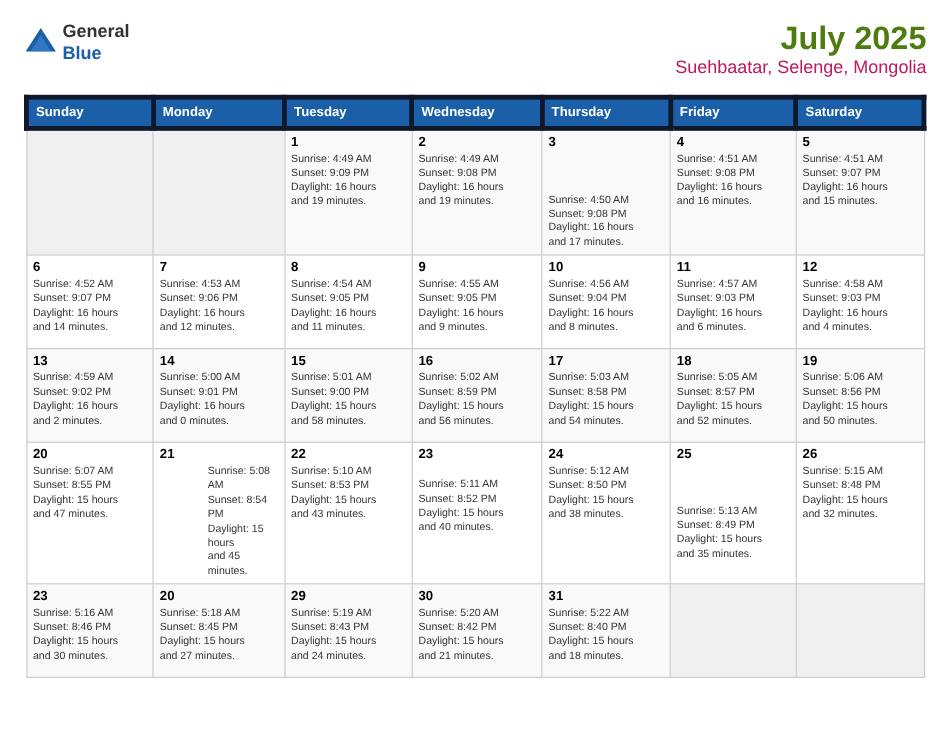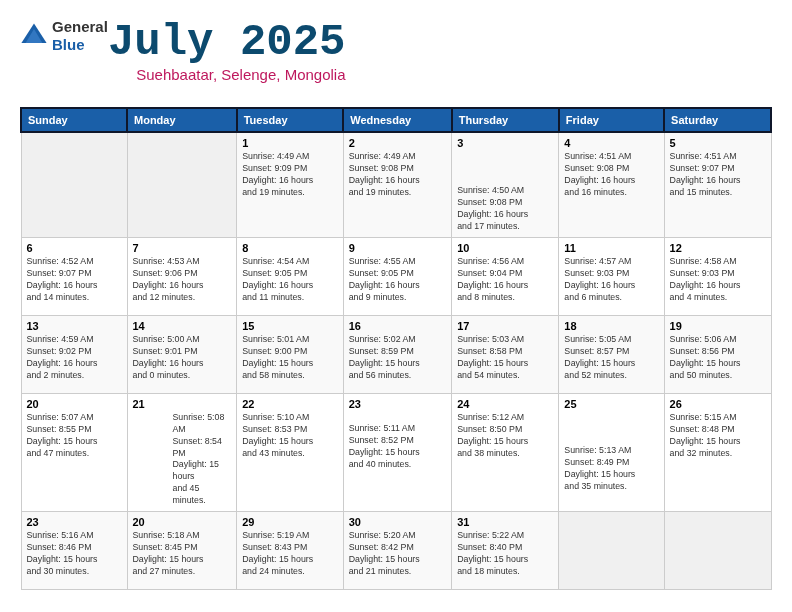--- a/index.html
+++ b/index.html
@@ -11,23 +11,23 @@
       overflow: hidden;
     }
     .page {
       width: 792px;
       height: 612px;
       padding: 18px 20px 10px 20px;
       background: #fff;
     }
     .header {
       display: flex;
-      justify-content: flex-start;
+      justify-content: space-between;
       align-items: flex-start;
-      margin-bottom: 24px;
+      margin-bottom: 14px;
     }
     .logo {
       display: flex;
       align-items: center;
     }
     .logo-text {
       font-size: 15px;
       font-weight: bold;
       line-height: 1.2;
     }
@@ -35,43 +35,42 @@
     .logo-blue { color: #1a5fa8; }
     .logo-icon {
       width: 28px;
       height: 28px;
       margin-right: 4px;
     }
     .title-block {
       text-align: right;
     }
     .month-title {
-      font-size: 44px;
+      font-size: 27px;
       font-weight: bold;
-      color: #0c4a6e;
+      color: #4d7c0f;
       line-height: 1.1;
-      font-family: Liberation Mono, monospace;
     }
     .subtitle {
       font-size: 15px;
       color: #be185d;
     }
     .calendar {
       width: 100%;
       border-collapse: collapse;
       font-size: 9.5px;
     }
     .calendar thead tr th {
       background: #1a5fa8;
       color: #fff;
       text-align: left;
       padding: 5px 6px;
       font-size: 11px;
       font-weight: bold;
-      border: 2px solid #0f172a;
+      border: 4px solid #0f172a;
     }
     .calendar tbody tr td {
       border: 1px solid #ccc;
       vertical-align: top;
       padding: 4px 5px;
       width: 113px;
       height: 78px;
       background: #fff;
     }
     .calendar tbody tr:nth-child(odd) td {

